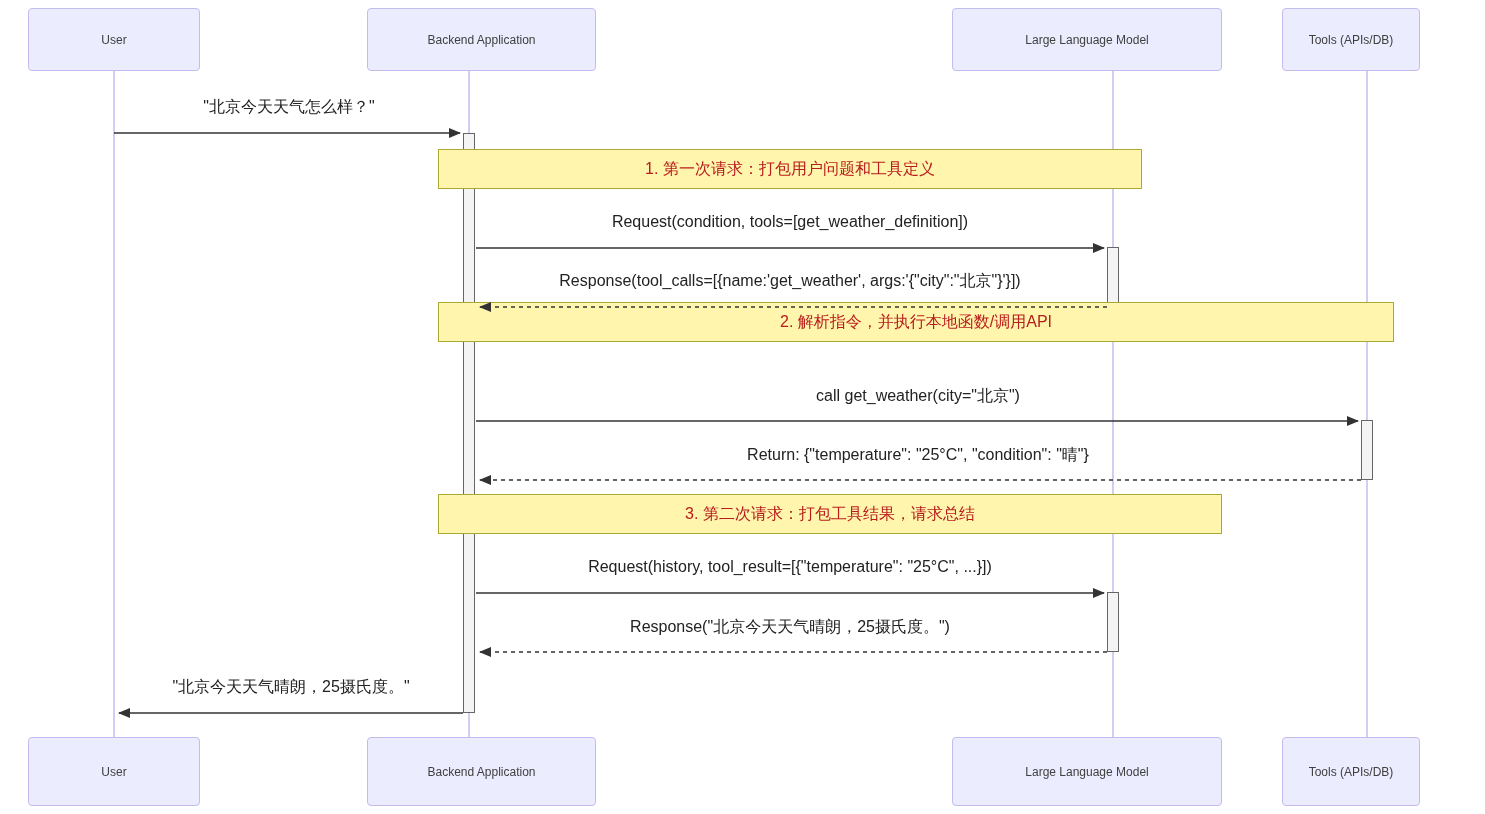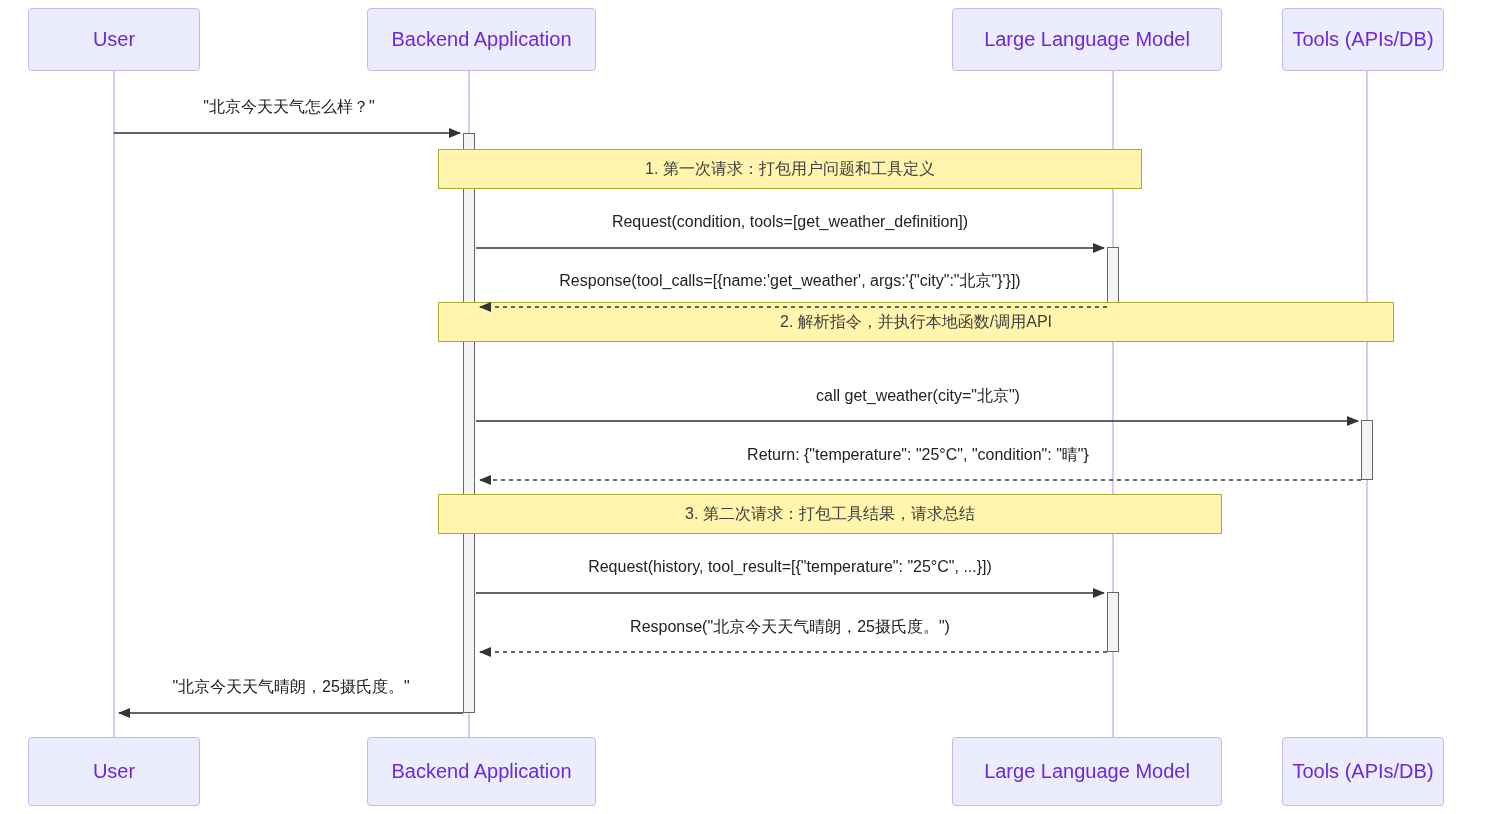--- a/index.html
+++ b/index.html
@@ -12,36 +12,36 @@
   html,body{background:#fff;}
   body{font-family:"Liberation Sans","DejaVu Sans",sans-serif;color:var(--text);}
   .diagram{position:relative;width:1485px;height:814px;background:#fff;overflow:hidden;}
 
   .lifeline{position:absolute;width:2px;top:71px;height:666px;background:var(--lifeline);z-index:1;}
   .lifeline.user{left:113px;} .lifeline.backend{left:468px;}
   .lifeline.llm{left:1112px;} .lifeline.tools{left:1366px;}
 
   .actor-box{position:absolute;height:63px;background:var(--actor-fill);
     border:1px solid var(--actor-border);border-radius:4px;display:flex;
-    align-items:center;justify-content:center;font-size:20px;color:#6d28d9;z-index:2;}
+    align-items:center;justify-content:center;font-size:12px;color:#404040;z-index:2;}
   .actor-box.bottom{top:737px;height:69px;}
   .actor-box.top{top:8px;}
   .a-user{left:28px;width:172px;} .a-backend{left:367px;width:229px;}
-  .a-llm{left:952px;width:270px;} .a-tools{left:1282px;width:162px;}
+  .a-llm{left:952px;width:270px;} .a-tools{left:1282px;width:138px;}
 
   .activation{position:absolute;width:12px;background:var(--activation-fill);
     border:1px solid var(--activation-border);z-index:3;}
   .act-backend{left:463px;top:133px;height:580px;}
   .act-llm-1{left:1107px;top:247px;height:60px;}
   .act-llm-2{left:1107px;top:592px;height:60px;}
   .act-tools{left:1361px;top:420px;height:60px;}
 
   .note{position:absolute;height:40px;background:var(--note-fill);
     border:1px solid var(--note-border);display:flex;align-items:center;
-    justify-content:center;font-size:16px;color:#404040;z-index:4;}
+    justify-content:center;font-size:16px;color:#b91c1c;z-index:4;}
   .note-1{left:438px;top:149px;width:704px;}
   .note-2{left:438px;top:302px;width:956px;}
   .note-3{left:438px;top:494px;width:784px;}
 
   .arrow-layer{position:absolute;left:0;top:0;z-index:5;pointer-events:none;}
 
   .msg-label{position:absolute;transform:translateX(-50%);font-size:16px;
     white-space:nowrap;color:#222;z-index:6;}
   .t1{left:289px;top:97px;}  .t2{left:790px;top:213px;}
   .t3{left:790px;top:271px;} .t4{left:918px;top:386px;}

